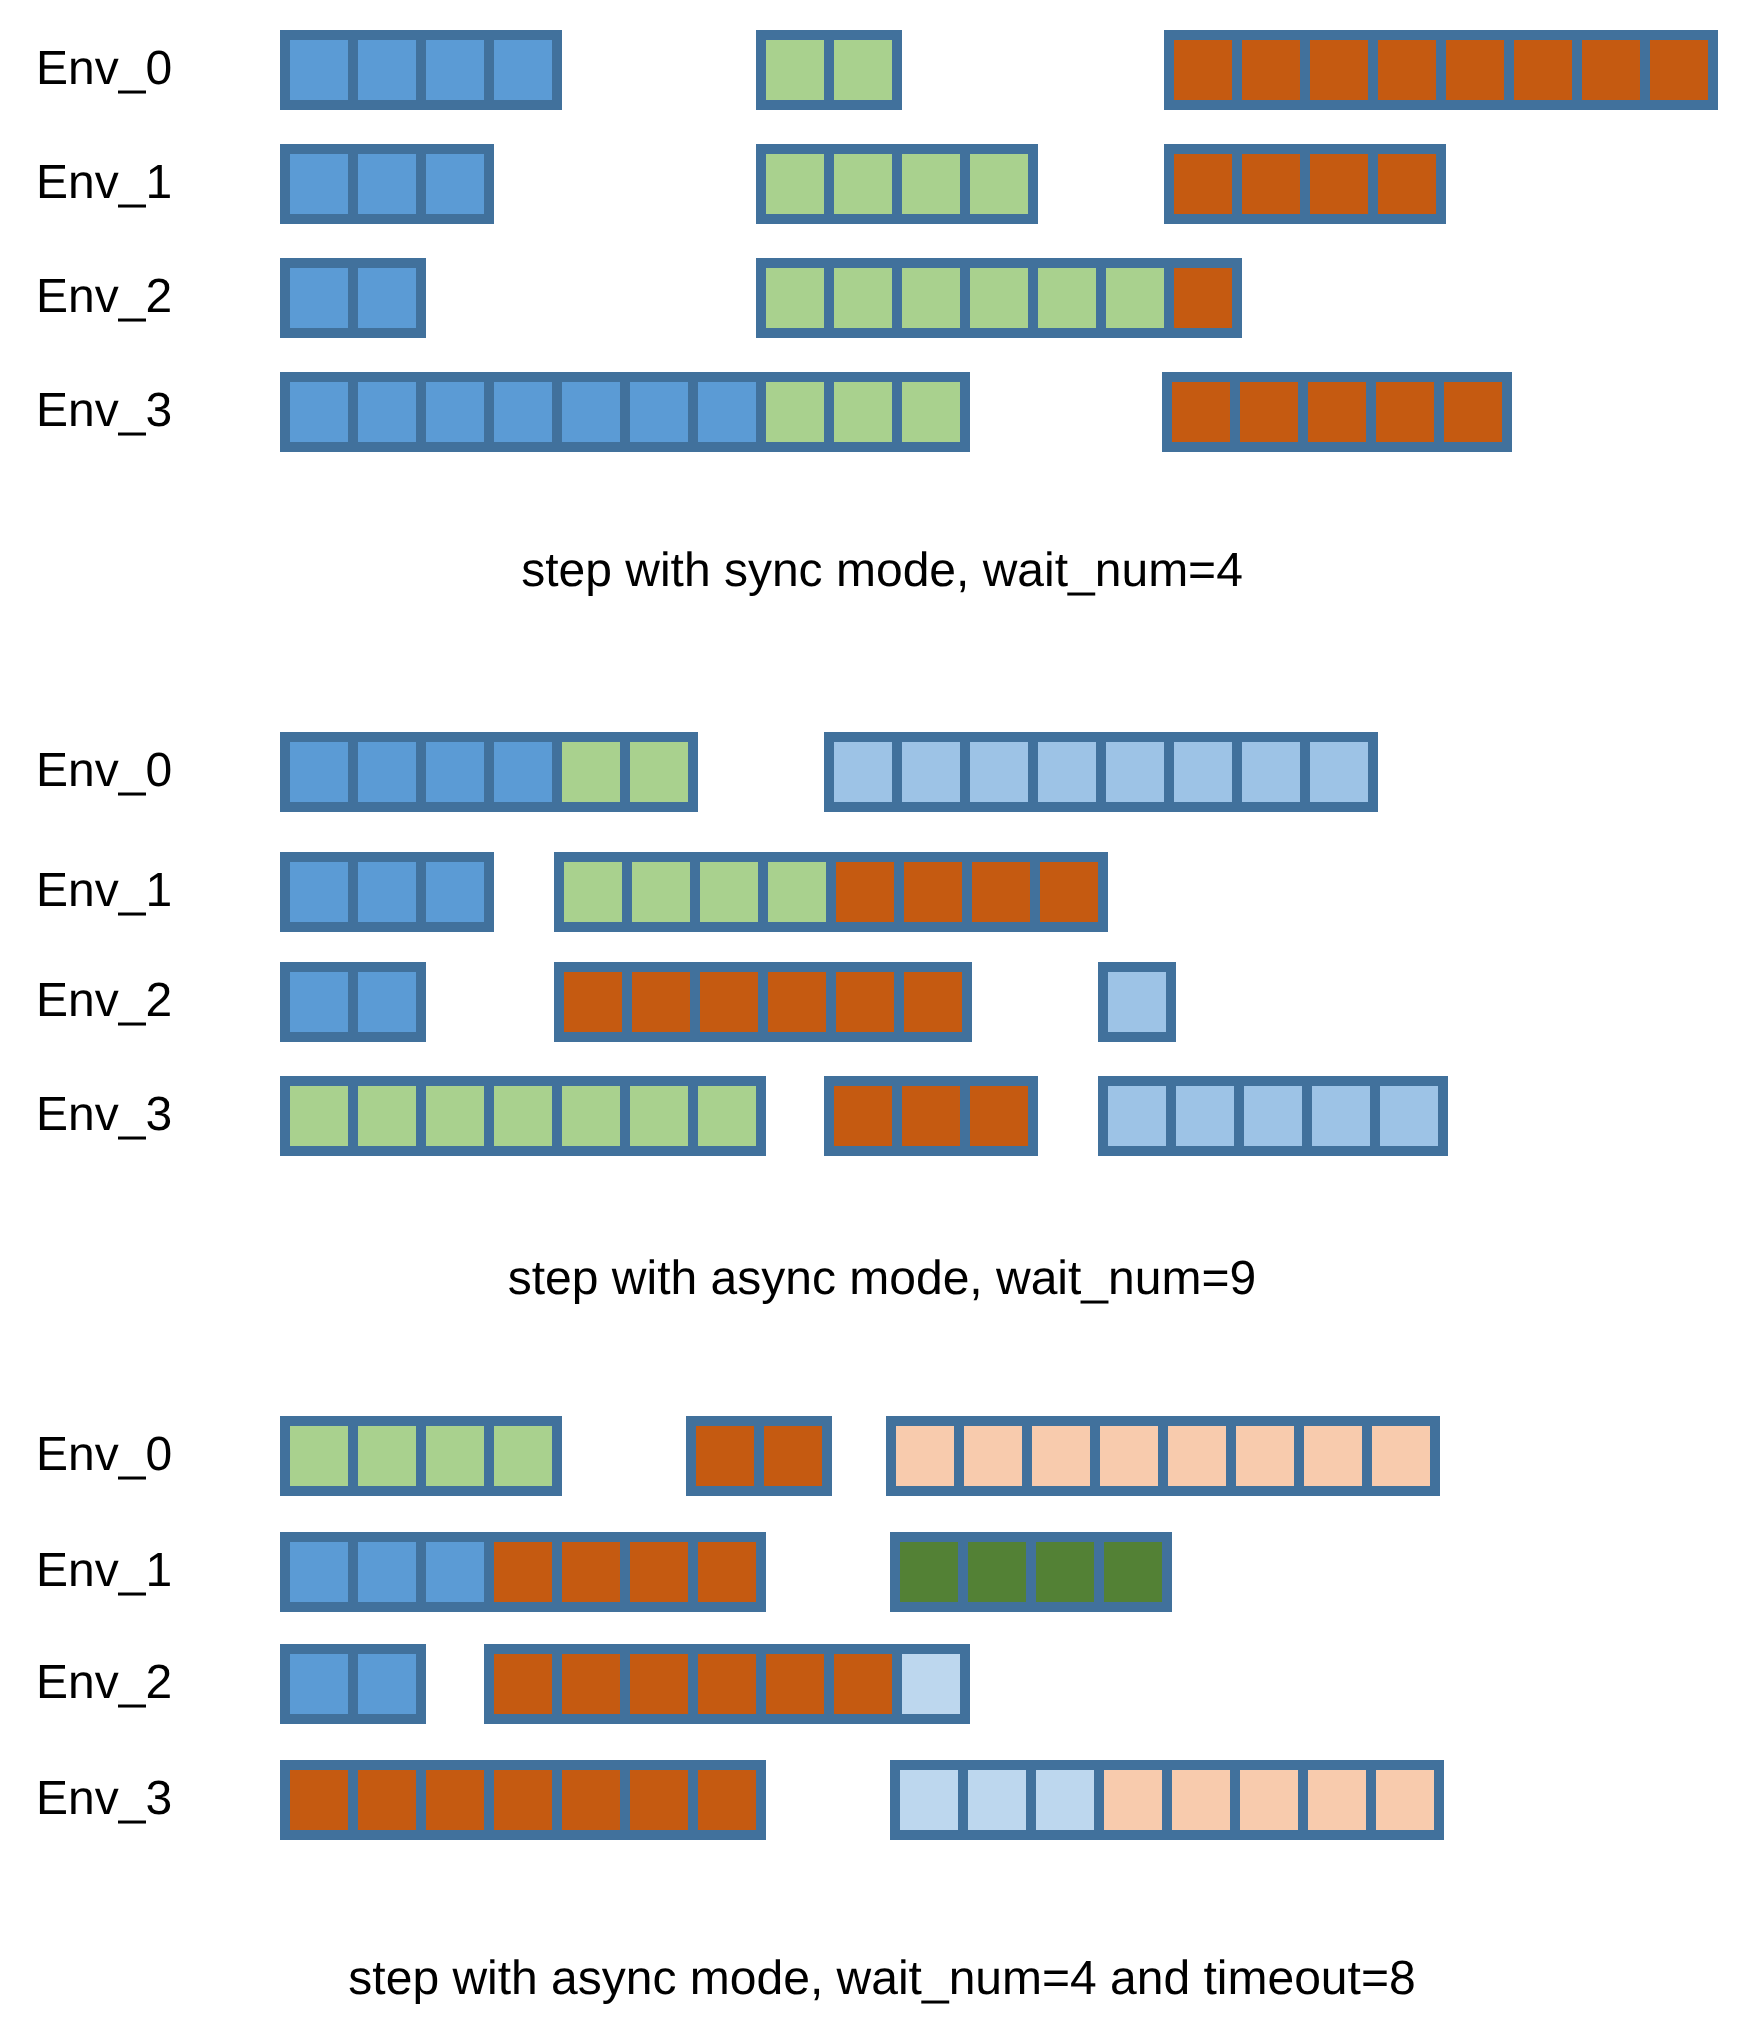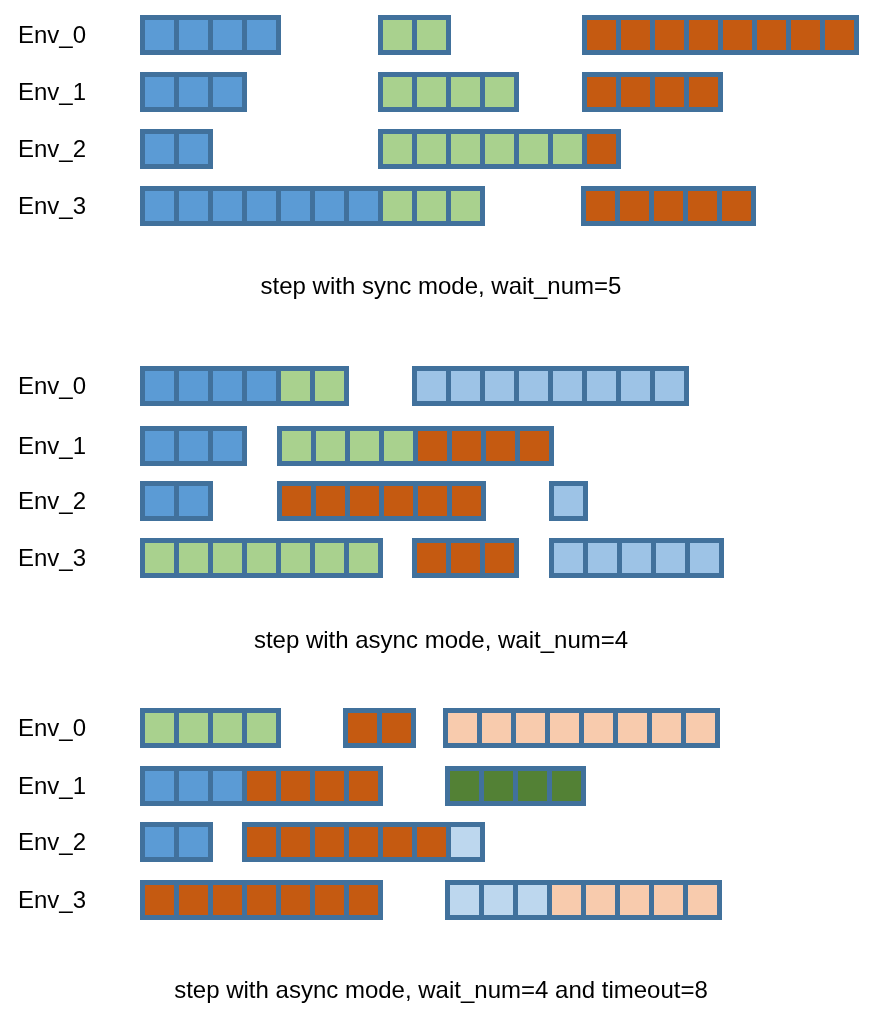--- a/index.html
+++ b/index.html
@@ -25,22 +25,22 @@
     font-size:24px; color:#000000; white-space:nowrap;
   }
   .caption-0 { top:272px; }
   .caption-1 { top:626px; }
   .caption-2 { top:976px; }
 </style>
 </head>
 <body>
 
 <div class="diagram">
-  <div class="caption caption-0">step with sync mode, wait_num=5</div>
-  <div class="caption caption-1">step with async mode, wait_num=4</div>
+  <div class="caption caption-0">step with sync mode, wait_num=4</div>
+  <div class="caption caption-1">step with async mode, wait_num=9</div>
   <div class="caption caption-2">step with async mode, wait_num=4 and timeout=8</div>
 <div class="row" style="top: 15px;">
       <div class="env-label">Env_0</div>
       <div class="bar" style="left: 140px; background: rgb(65, 113, 156);">
         <div class="cell" style="background: rgb(91, 155, 213);"></div>
         <div class="cell" style="background: rgb(91, 155, 213);"></div>
         <div class="cell" style="background: rgb(91, 155, 213);"></div>
         <div class="cell" style="background: rgb(91, 155, 213);"></div>
       </div>
       <div class="bar" style="left: 378px; background: rgb(65, 113, 156);">

